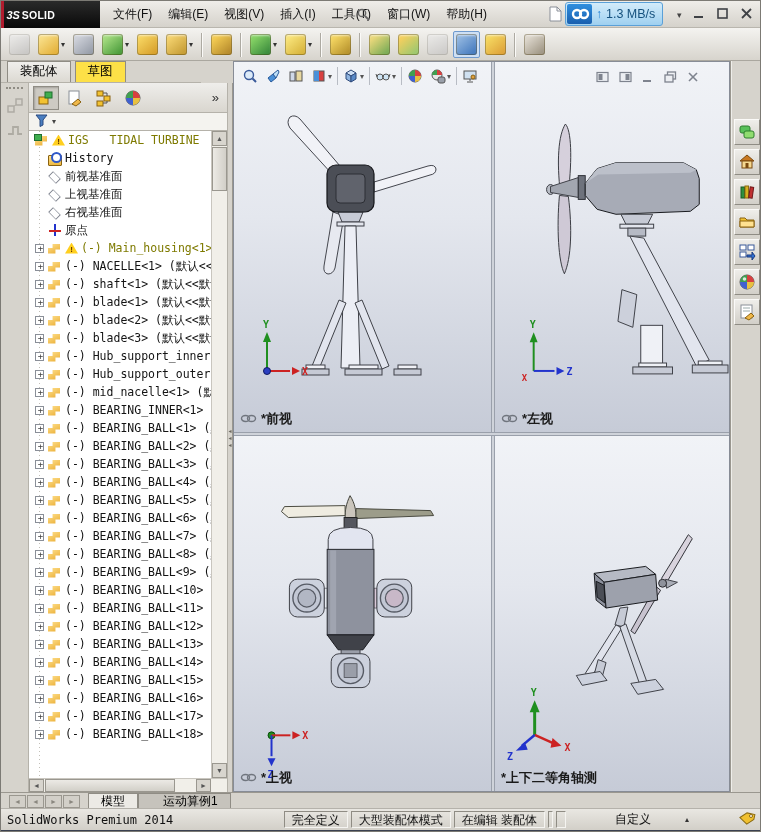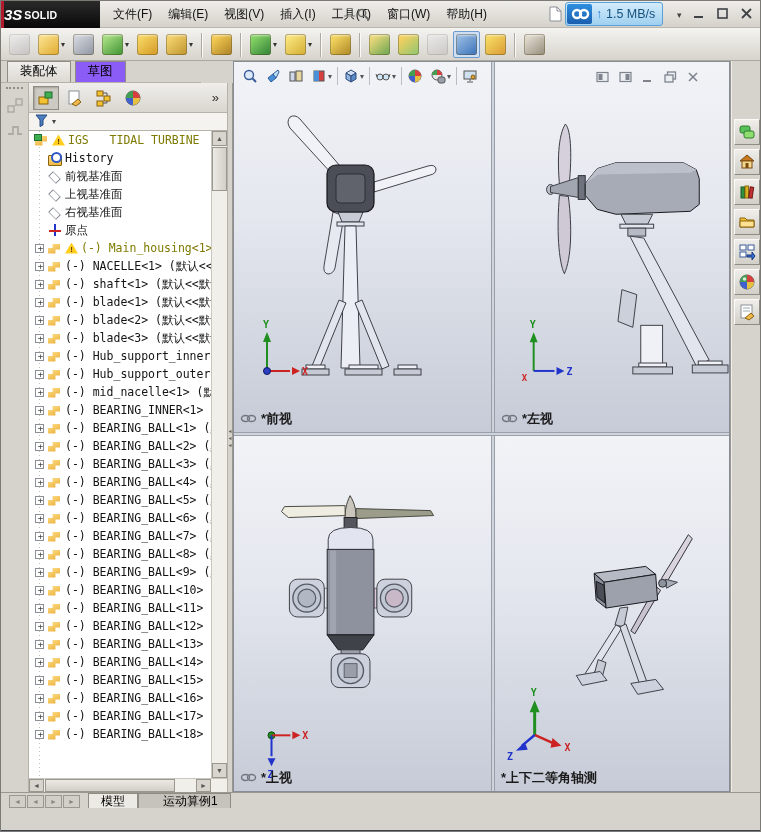--- a/index.html
+++ b/index.html
@@ -8,21 +8,21 @@
     position:relative; width:761px; height:832px; overflow:hidden;
     font-family:"Liberation Sans", sans-serif;
     background:#d6d3cc; border:1px solid #7c7a74;
   }
   
   .titlebar{position:absolute;left:0;top:0;width:761px;height:27px;
     background:linear-gradient(#efede9,#d5d2cb);border-bottom:1px solid #b9b6ae;display:flex;align-items:center;}
   .redstripe{position:absolute;left:0;top:0;width:3px;height:27px;background:#b01c2e;}
   .brand{position:absolute;left:3px;top:0;width:96px;height:27px;background:linear-gradient(#2a2a2a,#090909);
     color:#fff;display:flex;align-items:center;justify-content:center;gap:2px;}
-  .brand .mark{font-style:italic;font-weight:bold;font-size:15px;}
+  .brand .mark{font-style:italic;font-weight:bold;font-size:11px;}
   .brand .bold{font-weight:bold;font-size:10.5px;letter-spacing:.2px;}
   .brand .light{font-weight:normal;font-size:10.5px;letter-spacing:.2px;color:#e8e8e8;margin-top:40px;}
   .menus{position:absolute;left:104px;top:0;height:27px;display:flex;align-items:flex-end;}
   .menuitem{padding:0 8px;font-size:12px;color:#111;height:27px;line-height:27px;cursor:default;}
   .tb-search{position:absolute;left:355px;top:6px;}
   .doc-icon{position:absolute;left:548px;top:5px;}
   .speedbadge{position:absolute;left:564px;top:1px;height:24px;display:flex;align-items:center;gap:4px;
     background:linear-gradient(#d3ecfb,#9fd0f0);border:1px solid #5aa0d8;border-radius:3px;padding:1px 7px 1px 1px;}
   .speedlogo{width:25px;height:20px;background:linear-gradient(#2f8fdf,#1a5fae);border-radius:2px;display:flex;align-items:center;justify-content:center;}
   .speedtext{font-size:12.5px;color:#15517e;}
@@ -39,21 +39,21 @@
   .tbtn .caret{display:none;font-size:8px;color:#333;margin-left:2px;}
   .tbtn.caret .caret{display:inline;}
   .tbtn.dis .chip{opacity:.45;filter:grayscale(.6);}
   .tbtn.pressed{background:#cfe0f4;border:1px solid #6f9ace;border-radius:2px;}
   .tbtn.sep{margin-right:12px;}
   .tbtn.sep::after{content:'';position:absolute;right:-7px;top:1px;height:24px;width:1px;background:#adaaa2;box-shadow:1px 0 0 #fbfaf8;}
   
   .cmdtabs{position:absolute;left:0;top:60px;width:200px;height:22px;background:#d6d3cc;display:flex;align-items:flex-end;padding-left:6px;gap:4px;border-bottom:1px solid #b5b2aa;}
   .ctab{font-size:12.5px;padding:1px 12px 2px;border:1px solid #8f8c84;border-bottom:none;}
   .ctab.active{background:linear-gradient(#f0efec,#dcd9d2);}
-  .ctab.idle{background:#8b5cf6;}
+  .ctab.idle{background:#fde047;}
   .sidestrip{position:absolute;left:0;top:82px;width:28px;height:709px;background:#d6d3cc;border-right:1px solid #b5b2aa;}
   .grip{margin:4px 5px 8px;border-top:2px dotted #8f8c84;}
   .ghosticon{margin:6px auto;width:18px;height:18px;opacity:.8;}
   .panel{position:absolute;left:28px;top:82px;width:198px;height:709px;background:#fff;}
   .paneltools{height:30px;background:linear-gradient(#efeeeb,#d9d6cf);border-bottom:1px solid #b5b2aa;display:flex;align-items:center;gap:3px;padding:2px 4px;}
   .ptool{width:26px;height:24px;display:flex;align-items:center;justify-content:center;border:1px solid transparent;}
   .ptool.active{border:1px solid #8f8c84;background:#cdcac3;box-shadow:inset 1px 1px 2px rgba(0,0,0,.2);}
   .chev{margin-left:auto;font-size:13px;color:#333;padding-right:4px;}
   .filterrow{height:18px;background:#f4f3ef;border-bottom:1px solid #b5b2aa;display:flex;align-items:center;gap:4px;padding:0 6px;}
   .fcaret{font-size:8px;color:#444;}
@@ -177,21 +177,21 @@
         </svg>
     </span>
     <div class="speedbadge">
       <span class="speedlogo">
         <svg width="22" height="16" viewBox="0 0 22 16">
             <circle cx="8" cy="8" r="4" fill="none" stroke="#fff" stroke-width="2.4"></circle>
             <circle cx="15" cy="8" r="4" fill="none" stroke="#fff" stroke-width="2.4"></circle>
           </svg>
       </span>
       <span class="uparrow">↑</span>
-      <span class="speedtext">1.5 MB/s</span>
+      <span class="speedtext">1.3 MB/s</span>
     </div>
     <span class="tb-caret">▾</span>
     <div class="winbtns">
       <span class="winbtn">
         <svg width="13" height="13" viewBox="0 0 13 13">
             <line x1="2" y1="10" x2="11" y2="10" stroke="#3f4246" stroke-width="2"></line>
           </svg>
         </span>
       <span class="winbtn">
         <svg width="13" height="13" viewBox="0 0 13 13">
@@ -921,14 +921,29 @@
     <div class="navbtns">
       <span class="navbtn">◄</span>
       <span class="navbtn">◄</span>
       <span class="navbtn">►</span>
       <span class="navbtn">►</span>
     </div>
     <span class="btab active">模型</span>
     <span class="btab idle">运动算例1</span>
   </div>
 
+  <div class="statusbar">
+    <span class="st-left">SolidWorks Premium 2014</span>
+    <span class="st-spacer"></span>
+    <span class="stcell">完全定义</span>
+    <span class="stcell">大型装配体模式</span>
+    <span class="stcell">在编辑 装配体</span>
+    <span class="stcell stthin"></span>
+    <span class="stcell stthin2"></span>
+    <span class="stcustom">自定义</span>
+    <span class="stcaret">▴</span>
+    <span class="sttag"><svg width="17" height="13" viewBox="0 0 17 13">
+          <path d="M1,7 L7,1 L15,1 L15,6 L9,12 Z" fill="#f0c030" stroke="#8a6a10" transform="rotate(12 8 6)"></path>
+          <circle cx="12" cy="4" r="1.5" fill="#fff" stroke="#8a6a10"></circle>
+        </svg></span>
+  </div>
   <div class="bottomframe"></div>
 </div>
 
 </body></html>

